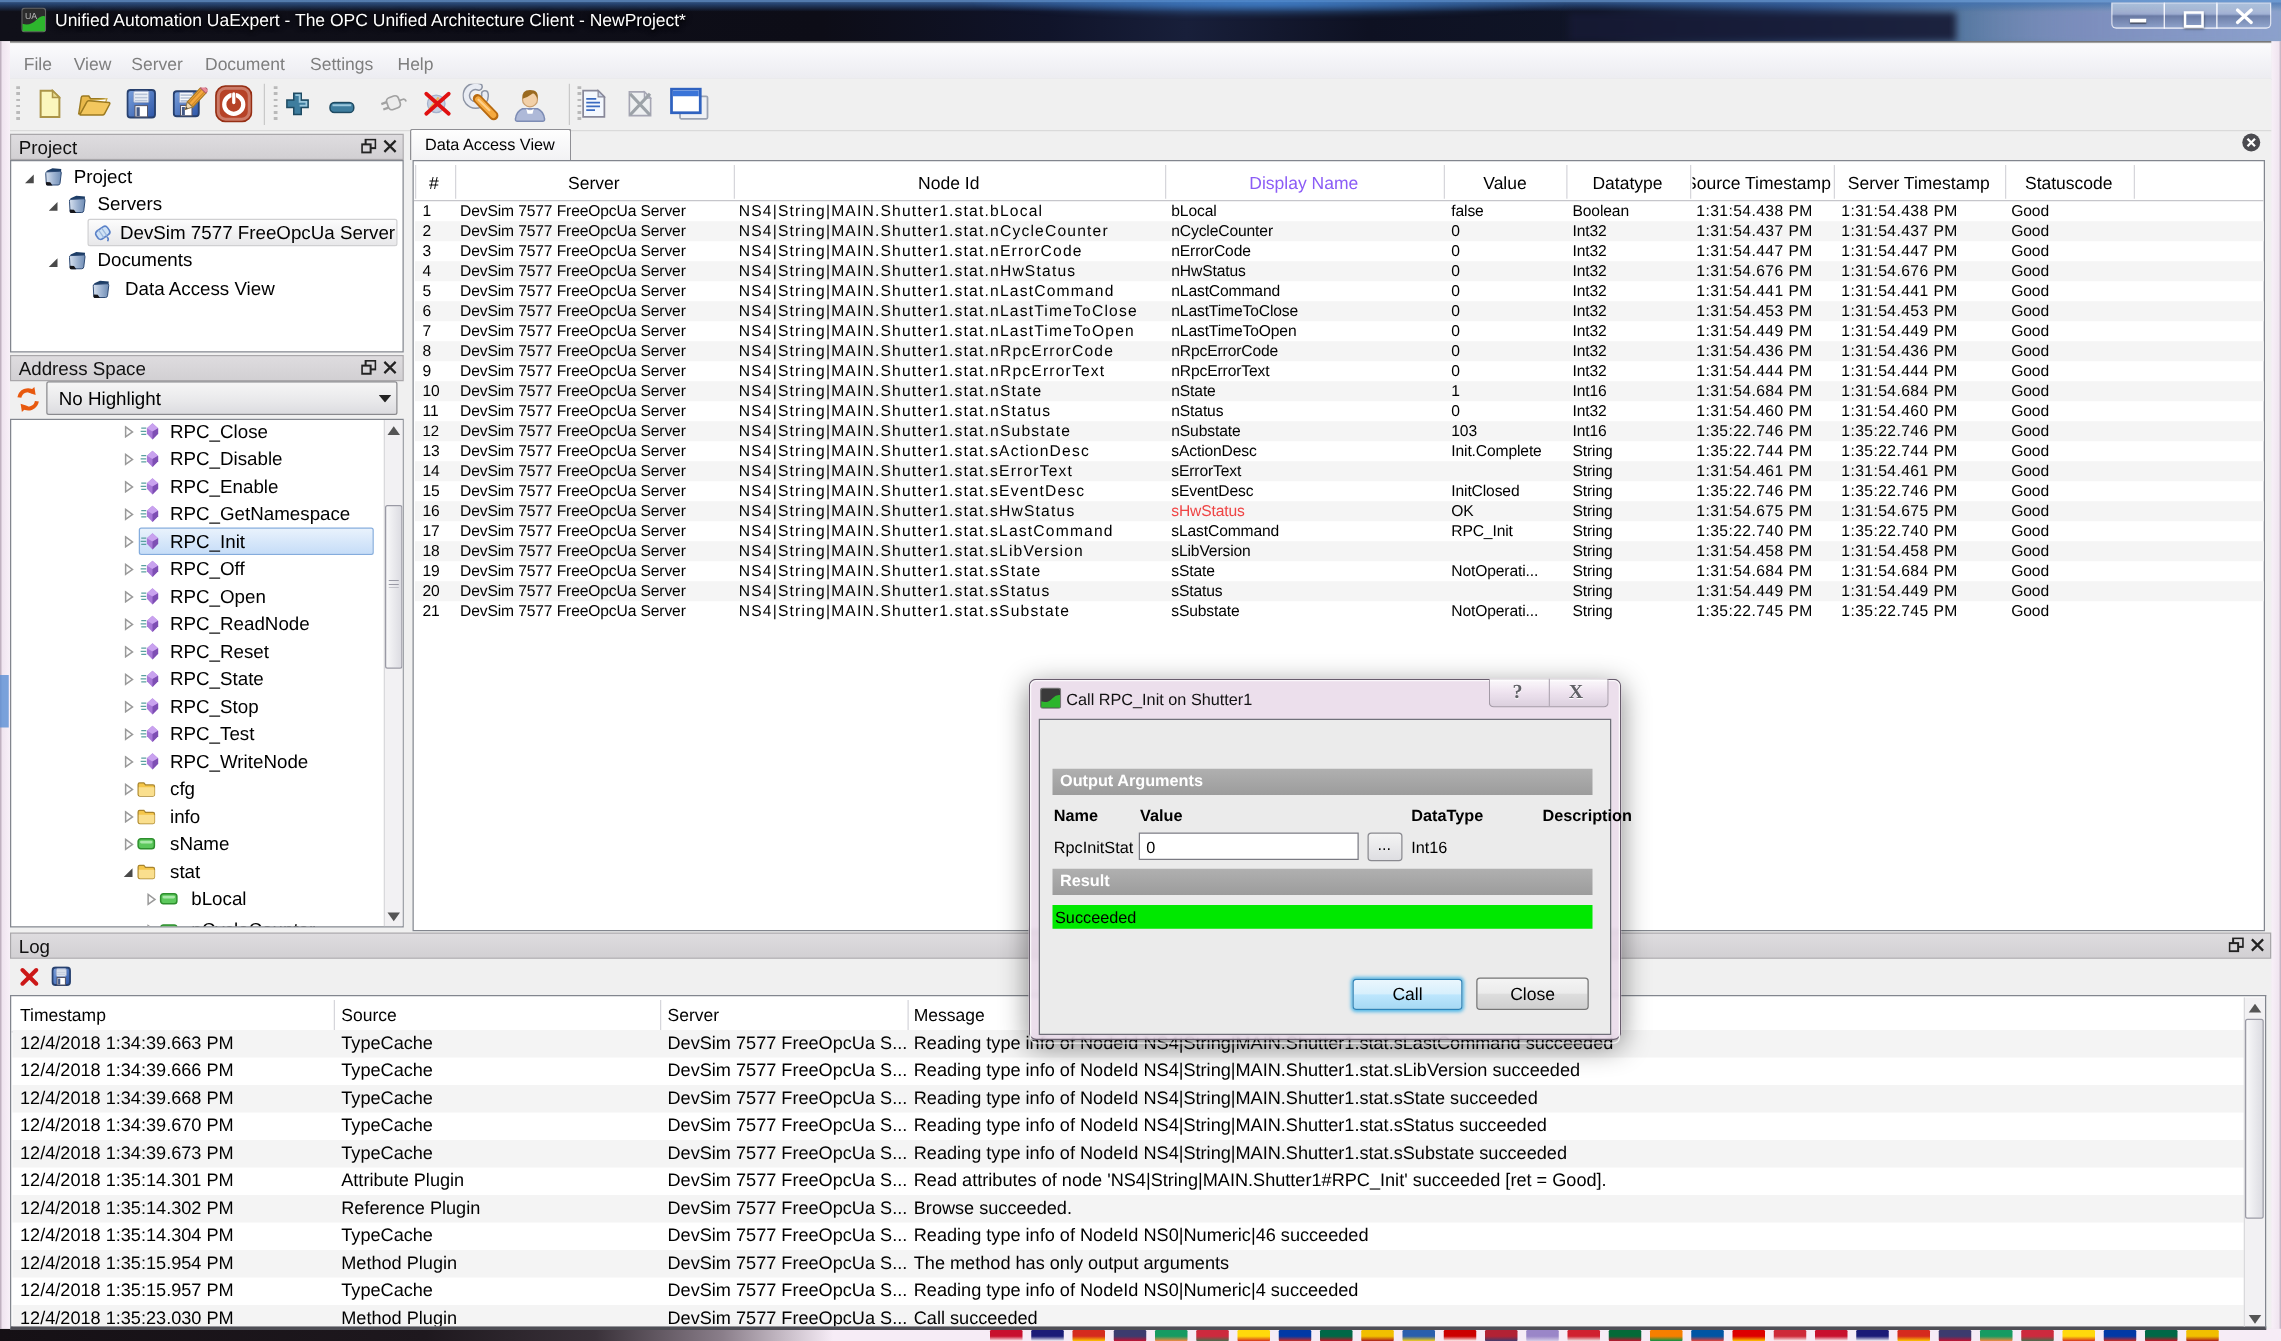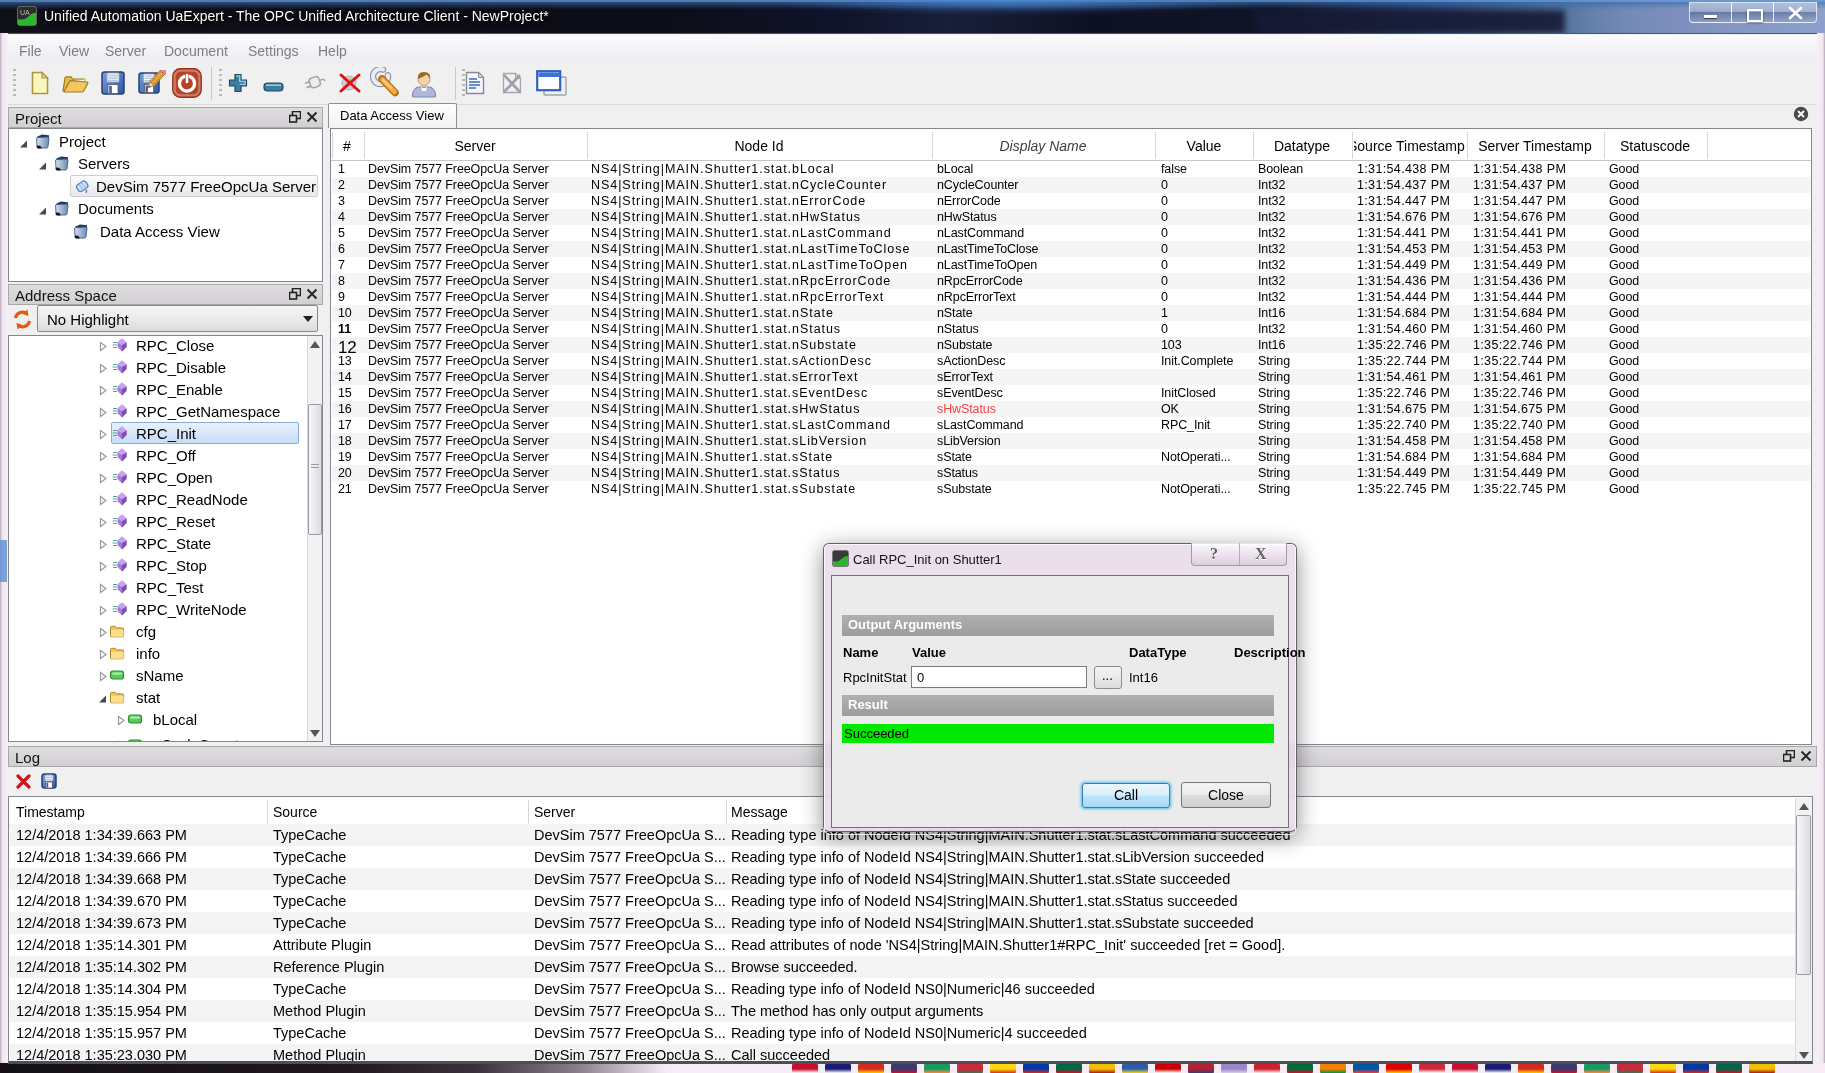--- a/index.html
+++ b/index.html
@@ -453,21 +453,21 @@
 <div class="t" style="left:332px;top:74px;font-size:13px;color:#000;">Data Access View</div>
 <div class="ab" style="left:1785px;top:72px;"><svg width="16" height="16" viewBox="0 0 16 16" style="">
         <circle cx="8" cy="8" r="7.2" fill="#4a4a4f"></circle>
         <path d="M5 5 L11 11 M11 5 L5 11" stroke="#fff" stroke-width="1.8"></path>
       </svg></div>
 <div class="ab" style="left:322px;top:94px;width:1482px;height:617px;background:#fff;border:1px solid #82868e;box-sizing:border-box;overflow:hidden;">
 <div class="ab" style="left:0;top:1px;width:1480px;height:31px;background:linear-gradient(180deg,#ffffff,#f7f7f9 55%%,#eeeef2);border-bottom:1px solid #c6c6cb;box-sizing:border-box;"></div>
 <div class="t" style="left:16px;top:9px;transform:translateX(-50%);font-size:14px;color:#000;">#</div>
 <div class="t" style="left:144px;top:9px;transform:translateX(-50%);font-size:14px;color:#000;">Server</div>
 <div class="t" style="left:428px;top:9px;transform:translateX(-50%);font-size:14px;color:#000;">Node Id</div>
-<div class="t" style="left:712px;top:9px;transform:translateX(-50%);font-size:14px;color:#404040;font-style:italic;">Display Name</div>
+<div class="t" style="left:712px;top:9px;transform:translateX(-50%);font-size:14px;color:#8b5cf6;">Display Name</div>
 <div class="t" style="left:873px;top:9px;transform:translateX(-50%);font-size:14px;color:#000;">Value</div>
 <div class="t" style="left:971px;top:9px;transform:translateX(-50%);font-size:14px;color:#000;">Datatype</div>
 <div class="t" style="left:1204px;top:9px;transform:translateX(-50%);font-size:14px;color:#000;">Server Timestamp</div>
 <div class="t" style="left:1324px;top:9px;transform:translateX(-50%);font-size:14px;color:#000;">Statuscode</div>
 <div class="ab" style="left:1023px;top:9px;width:112px;height:20px;overflow:hidden;">
         <div class="t" style="left:-6px;top:0;font-size:14px;color:#000;">Source Timestamp</div>
       </div>
 <div class="ab" style="left:1px;top:3px;width:1px;height:27px;background:#d6d6db;"></div>
 <div class="ab" style="left:33px;top:3px;width:1px;height:27px;background:#d6d6db;"></div>
 <div class="ab" style="left:256px;top:3px;width:1px;height:27px;background:#d6d6db;"></div>
@@ -566,31 +566,31 @@
 <div class="ab" style="left:1px;top:176px;width:1480px;height:16px;background:#f5f5f5;"></div>
 <div class="t" style="left:7px;top:177px;font-size:12.5px;color:#000;letter-spacing:-0.1px;">10</div>
 <div class="t" style="left:37px;top:177px;font-size:12.5px;color:#000;letter-spacing:-0.1px;">DevSim 7577 FreeOpcUa Server</div>
 <div class="t" style="left:260px;top:177px;font-size:12.5px;color:#000;letter-spacing:-0.1px;letter-spacing:0.95px;">NS4|String|MAIN.Shutter1.stat.nState</div>
 <div class="t" style="left:606px;top:177px;font-size:12.5px;color:#000;letter-spacing:-0.1px;">nState</div>
 <div class="t" style="left:830px;top:177px;font-size:12.5px;color:#000;letter-spacing:-0.1px;">1</div>
 <div class="t" style="left:927px;top:177px;font-size:12.5px;color:#000;letter-spacing:-0.1px;">Int16</div>
 <div class="t" style="left:1026px;top:177px;font-size:12.5px;color:#000;letter-spacing:-0.1px;letter-spacing:0.35px;">1:31:54.684 PM</div>
 <div class="t" style="left:1142px;top:177px;font-size:12.5px;color:#000;letter-spacing:-0.1px;letter-spacing:0.35px;">1:31:54.684 PM</div>
 <div class="t" style="left:1278px;top:177px;font-size:12.5px;color:#000;letter-spacing:-0.1px;">Good</div>
-<div class="t" style="left:7px;top:193px;font-size:12.5px;color:#000;letter-spacing:-0.1px;font-weight:bold;">11</div>
+<div class="t" style="left:7px;top:193px;font-size:12.5px;color:#000;letter-spacing:-0.1px;">11</div>
 <div class="t" style="left:37px;top:193px;font-size:12.5px;color:#000;letter-spacing:-0.1px;">DevSim 7577 FreeOpcUa Server</div>
 <div class="t" style="left:260px;top:193px;font-size:12.5px;color:#000;letter-spacing:-0.1px;letter-spacing:0.95px;">NS4|String|MAIN.Shutter1.stat.nStatus</div>
 <div class="t" style="left:606px;top:193px;font-size:12.5px;color:#000;letter-spacing:-0.1px;">nStatus</div>
 <div class="t" style="left:830px;top:193px;font-size:12.5px;color:#000;letter-spacing:-0.1px;">0</div>
 <div class="t" style="left:927px;top:193px;font-size:12.5px;color:#000;letter-spacing:-0.1px;">Int32</div>
 <div class="t" style="left:1026px;top:193px;font-size:12.5px;color:#000;letter-spacing:-0.1px;letter-spacing:0.35px;">1:31:54.460 PM</div>
 <div class="t" style="left:1142px;top:193px;font-size:12.5px;color:#000;letter-spacing:-0.1px;letter-spacing:0.35px;">1:31:54.460 PM</div>
 <div class="t" style="left:1278px;top:193px;font-size:12.5px;color:#000;letter-spacing:-0.1px;">Good</div>
 <div class="ab" style="left:1px;top:208px;width:1480px;height:16px;background:#f5f5f5;"></div>
-<div class="t" style="left:7px;top:209px;font-size:17px;color:#000;letter-spacing:-0.1px;">12</div>
+<div class="t" style="left:7px;top:209px;font-size:12px;color:#000;letter-spacing:-0.1px;">12</div>
 <div class="t" style="left:37px;top:209px;font-size:12.5px;color:#000;letter-spacing:-0.1px;">DevSim 7577 FreeOpcUa Server</div>
 <div class="t" style="left:260px;top:209px;font-size:12.5px;color:#000;letter-spacing:-0.1px;letter-spacing:0.95px;">NS4|String|MAIN.Shutter1.stat.nSubstate</div>
 <div class="t" style="left:606px;top:209px;font-size:12.5px;color:#000;letter-spacing:-0.1px;">nSubstate</div>
 <div class="t" style="left:830px;top:209px;font-size:12.5px;color:#000;letter-spacing:-0.1px;">103</div>
 <div class="t" style="left:927px;top:209px;font-size:12.5px;color:#000;letter-spacing:-0.1px;">Int16</div>
 <div class="t" style="left:1026px;top:209px;font-size:12.5px;color:#000;letter-spacing:-0.1px;letter-spacing:0.35px;">1:35:22.746 PM</div>
 <div class="t" style="left:1142px;top:209px;font-size:12.5px;color:#000;letter-spacing:-0.1px;letter-spacing:0.35px;">1:35:22.746 PM</div>
 <div class="t" style="left:1278px;top:209px;font-size:12.5px;color:#000;letter-spacing:-0.1px;">Good</div>
 <div class="t" style="left:7px;top:225px;font-size:12.5px;color:#000;letter-spacing:-0.1px;">13</div>
 <div class="t" style="left:37px;top:225px;font-size:12.5px;color:#000;letter-spacing:-0.1px;">DevSim 7577 FreeOpcUa Server</div>

